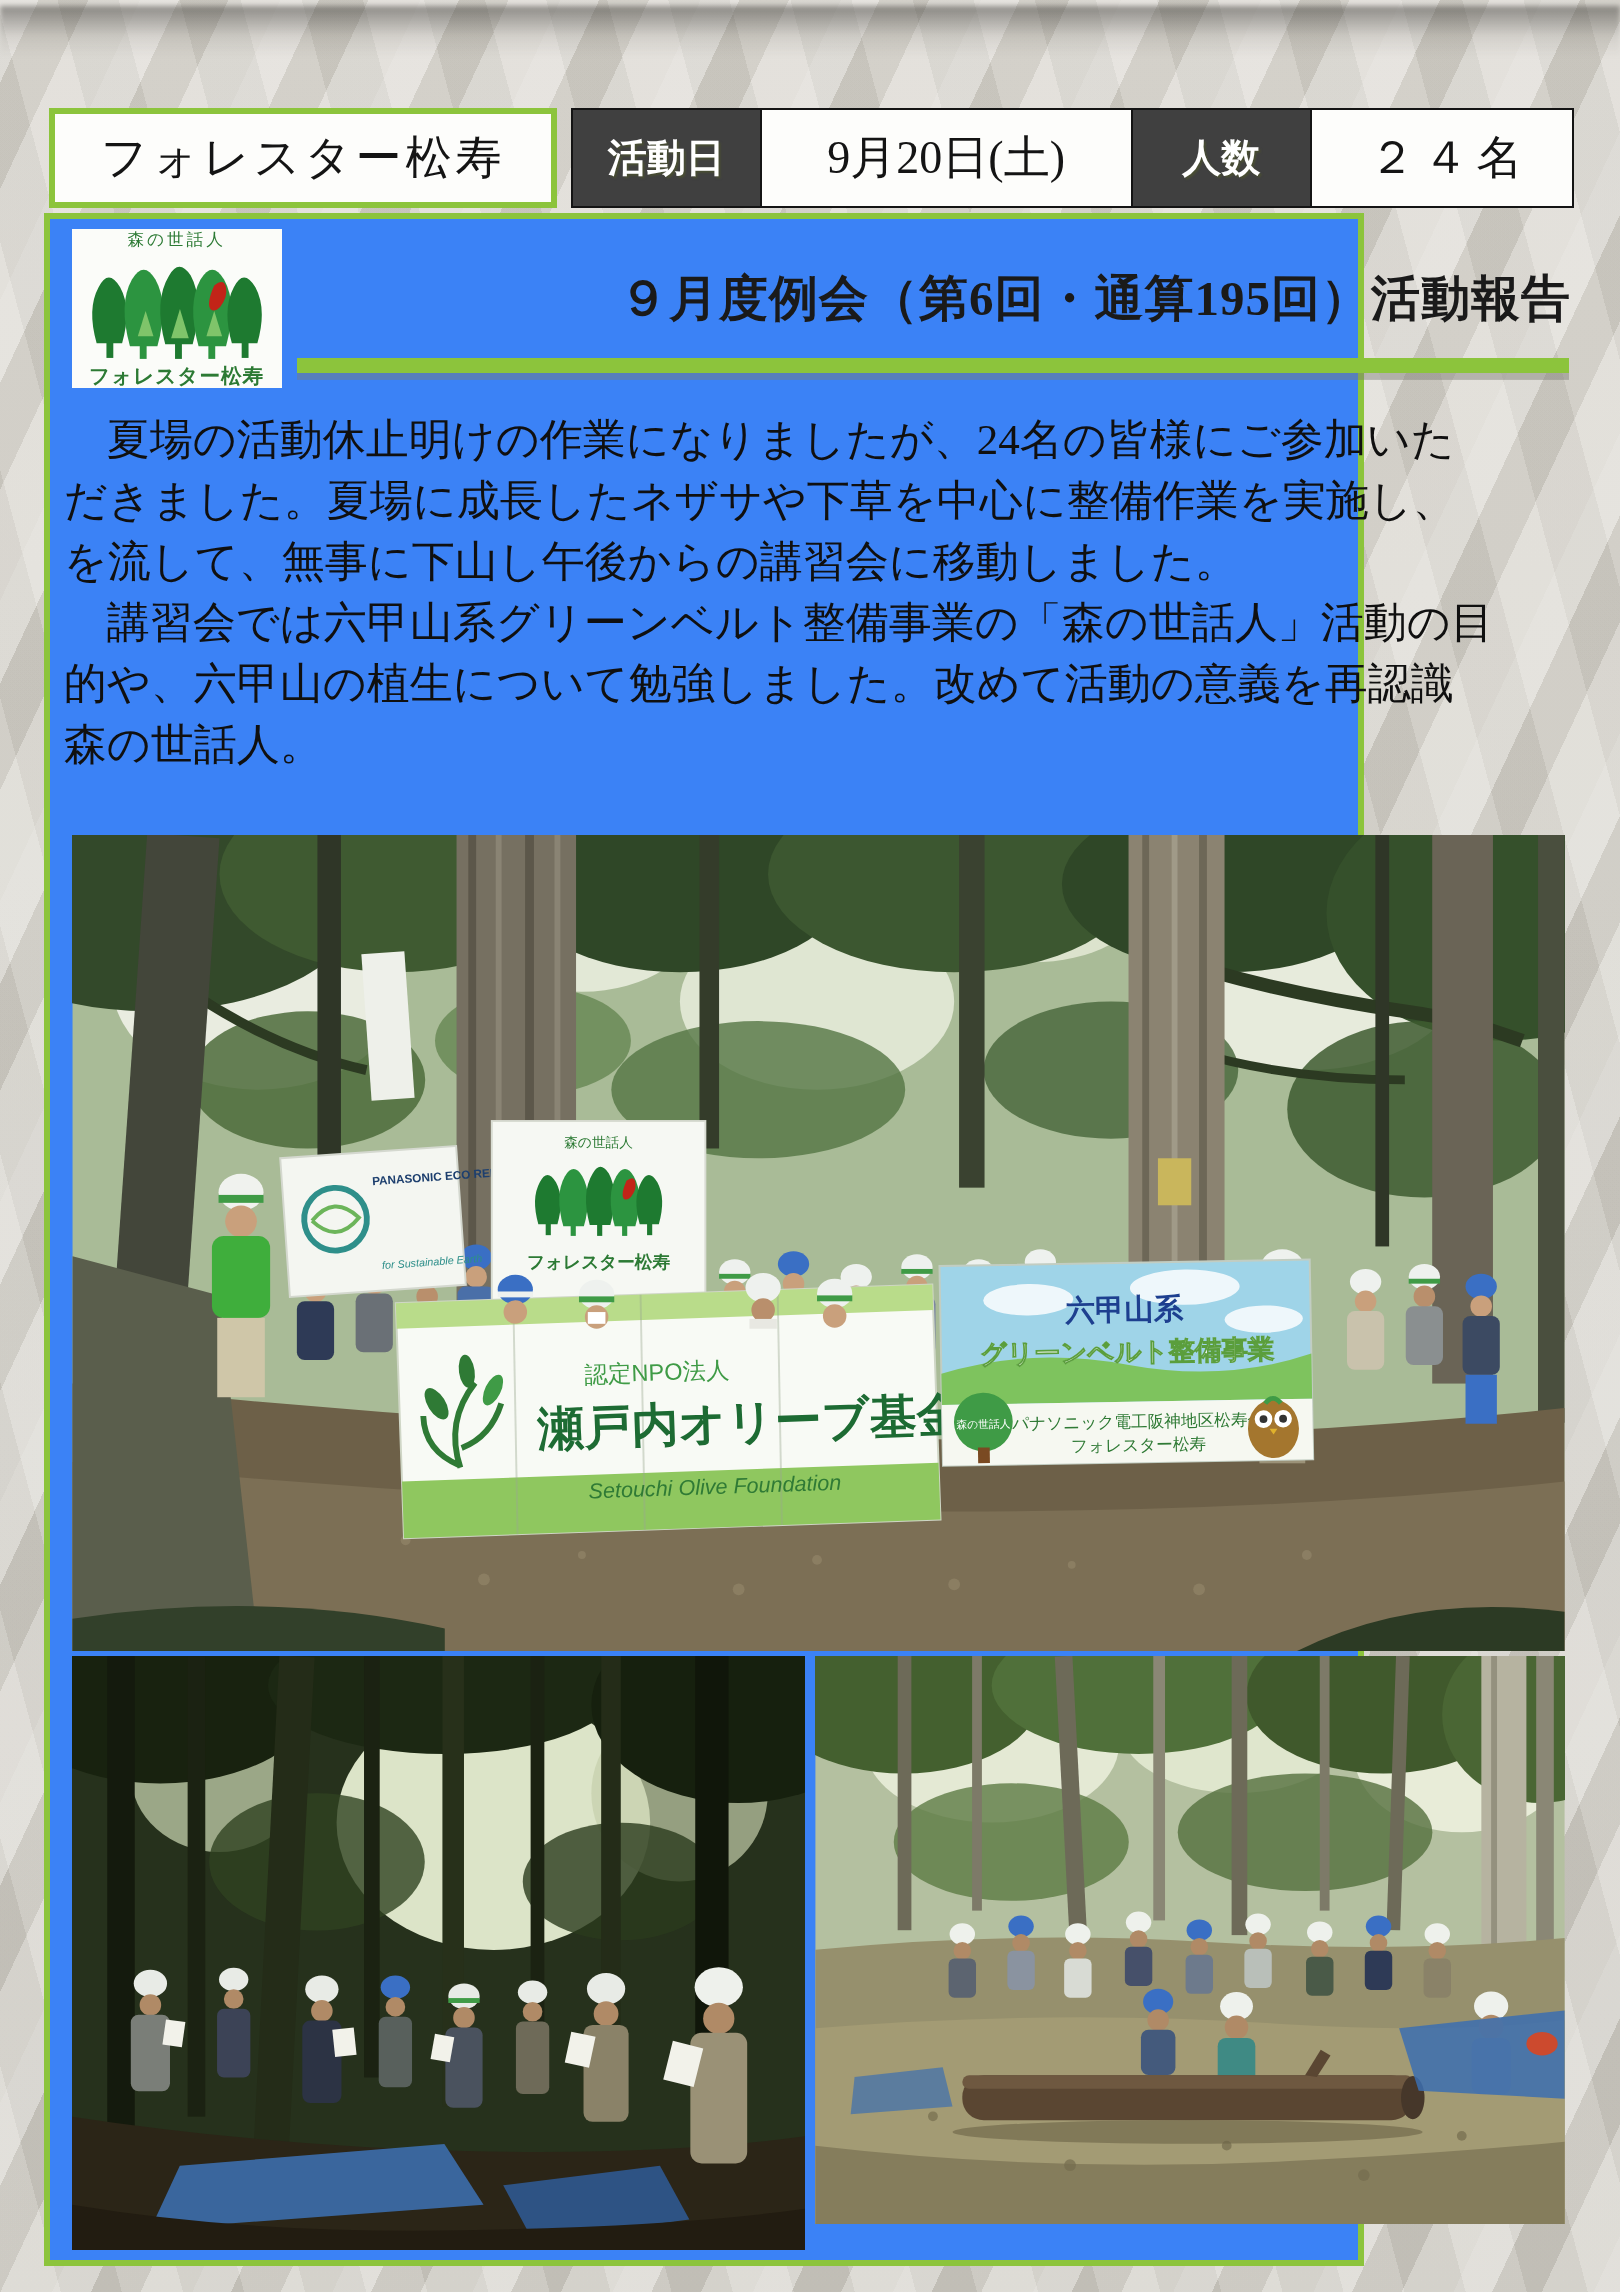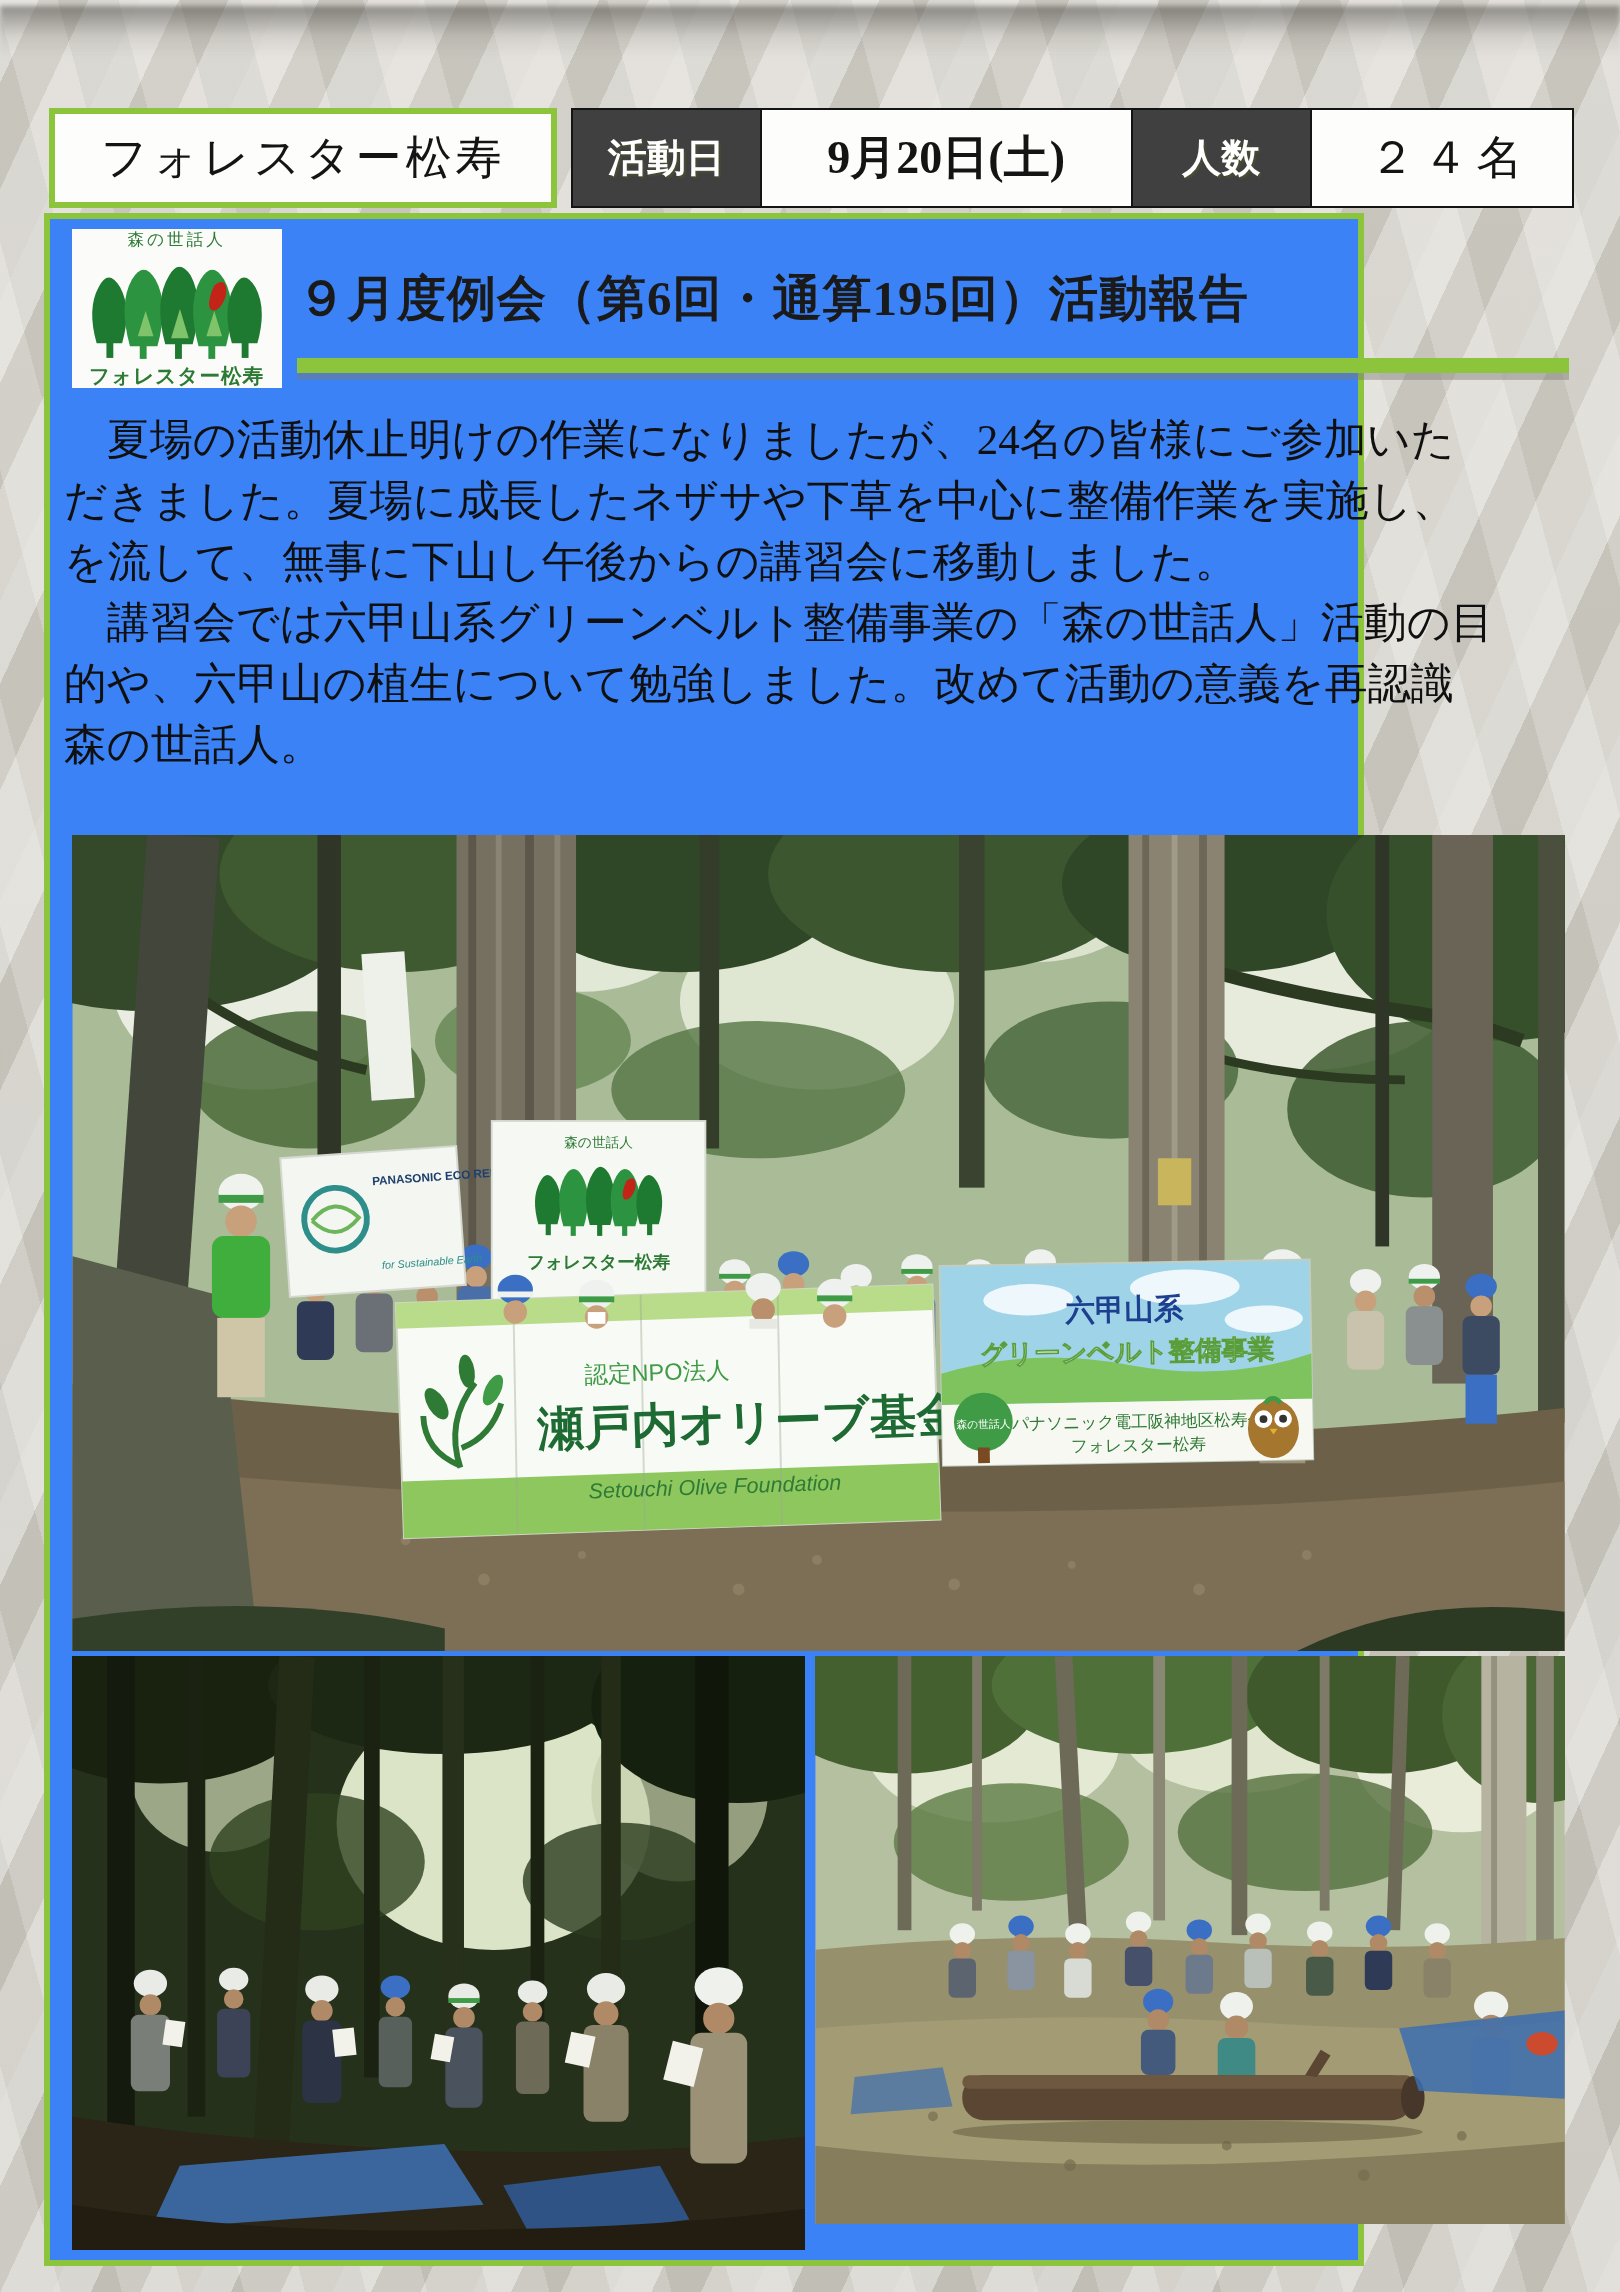--- a/index.html
+++ b/index.html
@@ -18,30 +18,30 @@
   }
   
   .header-row{position:absolute;left:49px;top:108px;width:1525px;height:100px;display:flex;}
   .h-cell{box-sizing:border-box;height:100px;display:flex;align-items:center;justify-content:center;}
   .h-org{width:508px;background:#fdfdfb;border:6.9px solid #8cc43c;font-size:46px;letter-spacing:3.9px;color:#141414;}
   .h-gap{width:13.7px;}
   .h-label{width:189px;background:#404040;border:2.9px solid #141414;border-right:none;
            font-family:"Liberation Sans","DejaVu Sans",sans-serif;font-weight:bold;font-size:39px;color:#ffffff;
            text-shadow:2px 2px 2px rgba(80,90,40,.55);}
   .h-value{background:#fdfdfb;border:2.9px solid #141414;font-size:46px;color:#141414;}
-  .h-date{width:373px;font-weight:bold;}
+  .h-date{width:373px;}
   .h-label2{width:177px;border-left:none;text-align:right;}
   .h-count{width:264px;letter-spacing:7.8px;padding-left:16px;}
   
   .main-box{position:absolute;left:44px;top:213px;width:1320px;height:2053px;
             box-sizing:border-box;border:6.9px solid #8cc43c;background:#3b82f6;}
   .logo{position:absolute;left:21.6px;top:9.8px;width:210px;height:159px;background:#fbfcf9;text-align:center;}
   .logo-top{font-family:"Liberation Sans","DejaVu Sans",sans-serif;font-size:16.7px;color:#2c7a34;letter-spacing:2.9px;line-height:21.6px;}
   .logo-bottom{font-family:"Liberation Sans","DejaVu Sans",sans-serif;font-weight:bold;font-size:20.6px;color:#2c7a34;line-height:23.5px;letter-spacing:1px;}
-  .page-title{position:absolute;left:247px;top:47px;width:1274px;font-size:49px;font-weight:bold;color:#1a1a1a;letter-spacing:1px;white-space:nowrap;}
+  .page-title{position:absolute;left:247px;top:47px;width:1274px;font-size:49px;font-weight:bold;color:#1a1a1a;letter-spacing:1px;white-space:nowrap;text-align:right;}
   .title-underline{position:absolute;left:247px;top:139px;width:1272px;height:14.7px;background:#8cc43c;
                    box-shadow:0 6.9px 0 rgba(125,124,118,.45);}
   .body-text{position:absolute;left:13.7px;top:190px;width:1504px;color:#101010;}
   .body-line{font-size:43px;line-height:61px;white-space:nowrap;letter-spacing:0px;}
   .photo{position:absolute;display:block;}
   .photo-main{left:21.6px;top:616px;}
   .photo-bl{left:21.6px;top:1437px;}
   .photo-br{left:765px;top:1437px;}
   svg text{font-family:"Liberation Sans","DejaVu Sans",sans-serif;}
 </style>

